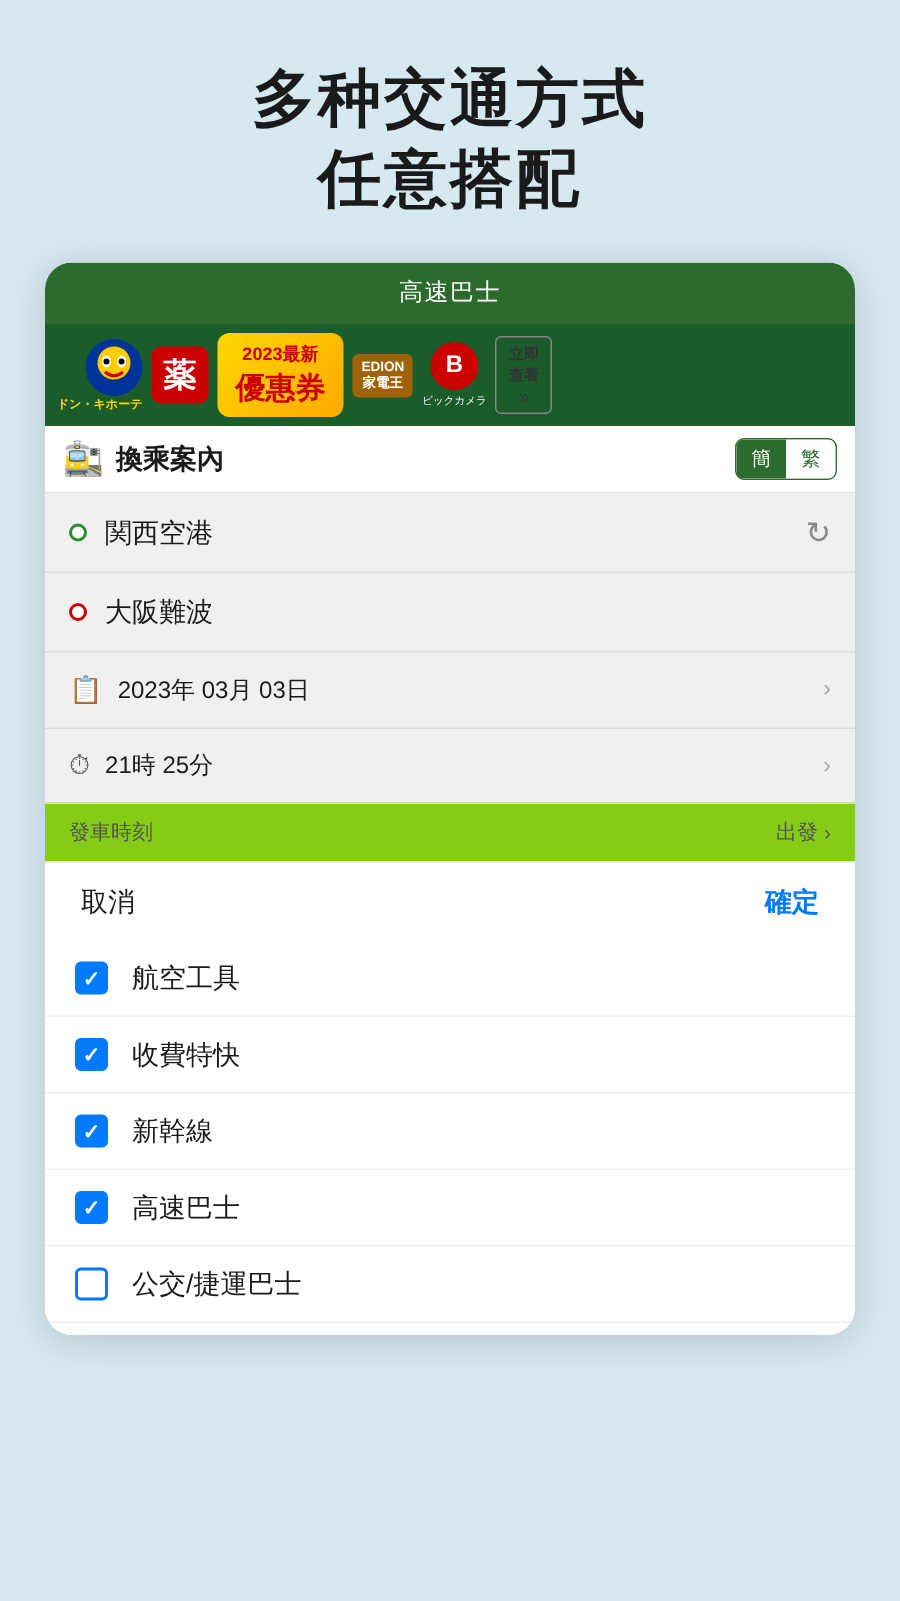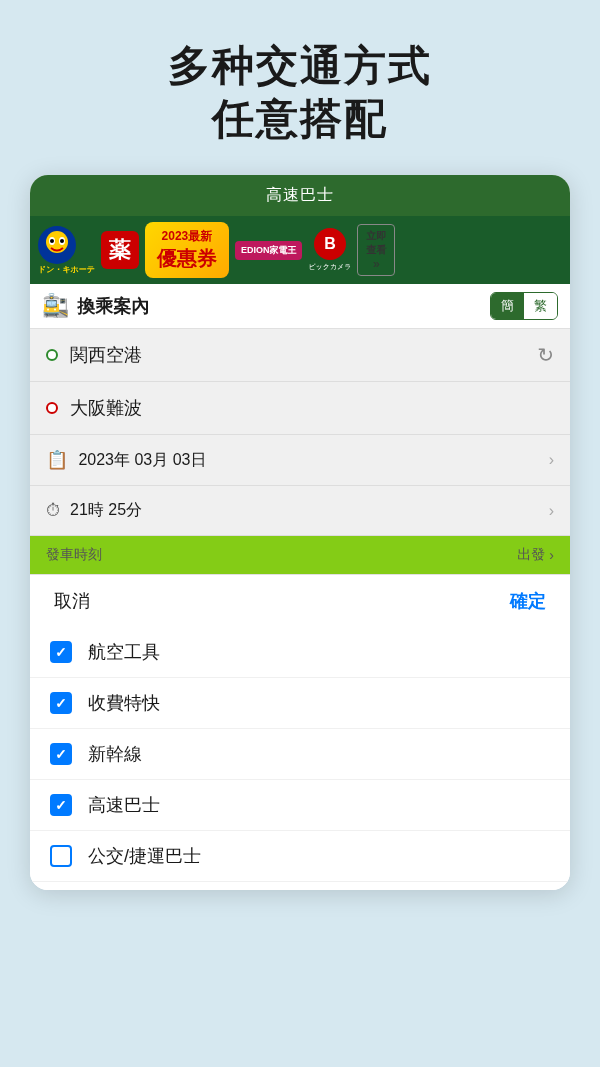--- a/index.html
+++ b/index.html
@@ -60,21 +60,21 @@
       display: flex;
       align-items: center;
       gap: 6px;
       width: 100%;
     }
 
     .ad-don {
       background: #1a5c2a;
       display: flex;
       flex-direction: column;
-      align-items: flex-start;
+      align-items: flex-end;
     }
 
     .ad-don .mascot {
       width: 38px;
       height: 38px;
     }
 
     .ad-don .brand {
       font-size: 8px;
       color: #ffd700;
@@ -106,23 +106,23 @@
     }
 
     .ad-coupon-text {
       font-size: 20px;
       font-weight: 900;
       color: #cc0000;
     }
 
     .ad-edion {
       display: flex;
-      flex-direction: row;
-      align-items: center;
-      background: #be185d;
+      flex-direction: column;
+      align-items: center;
+      background: #a16207;
       border-radius: 4px;
       padding: 3px 6px;
       color: #fff;
       font-size: 9px;
       font-weight: bold;
     }
 
     .ad-bic {
       background: #cc0000;
       border-radius: 50%;

